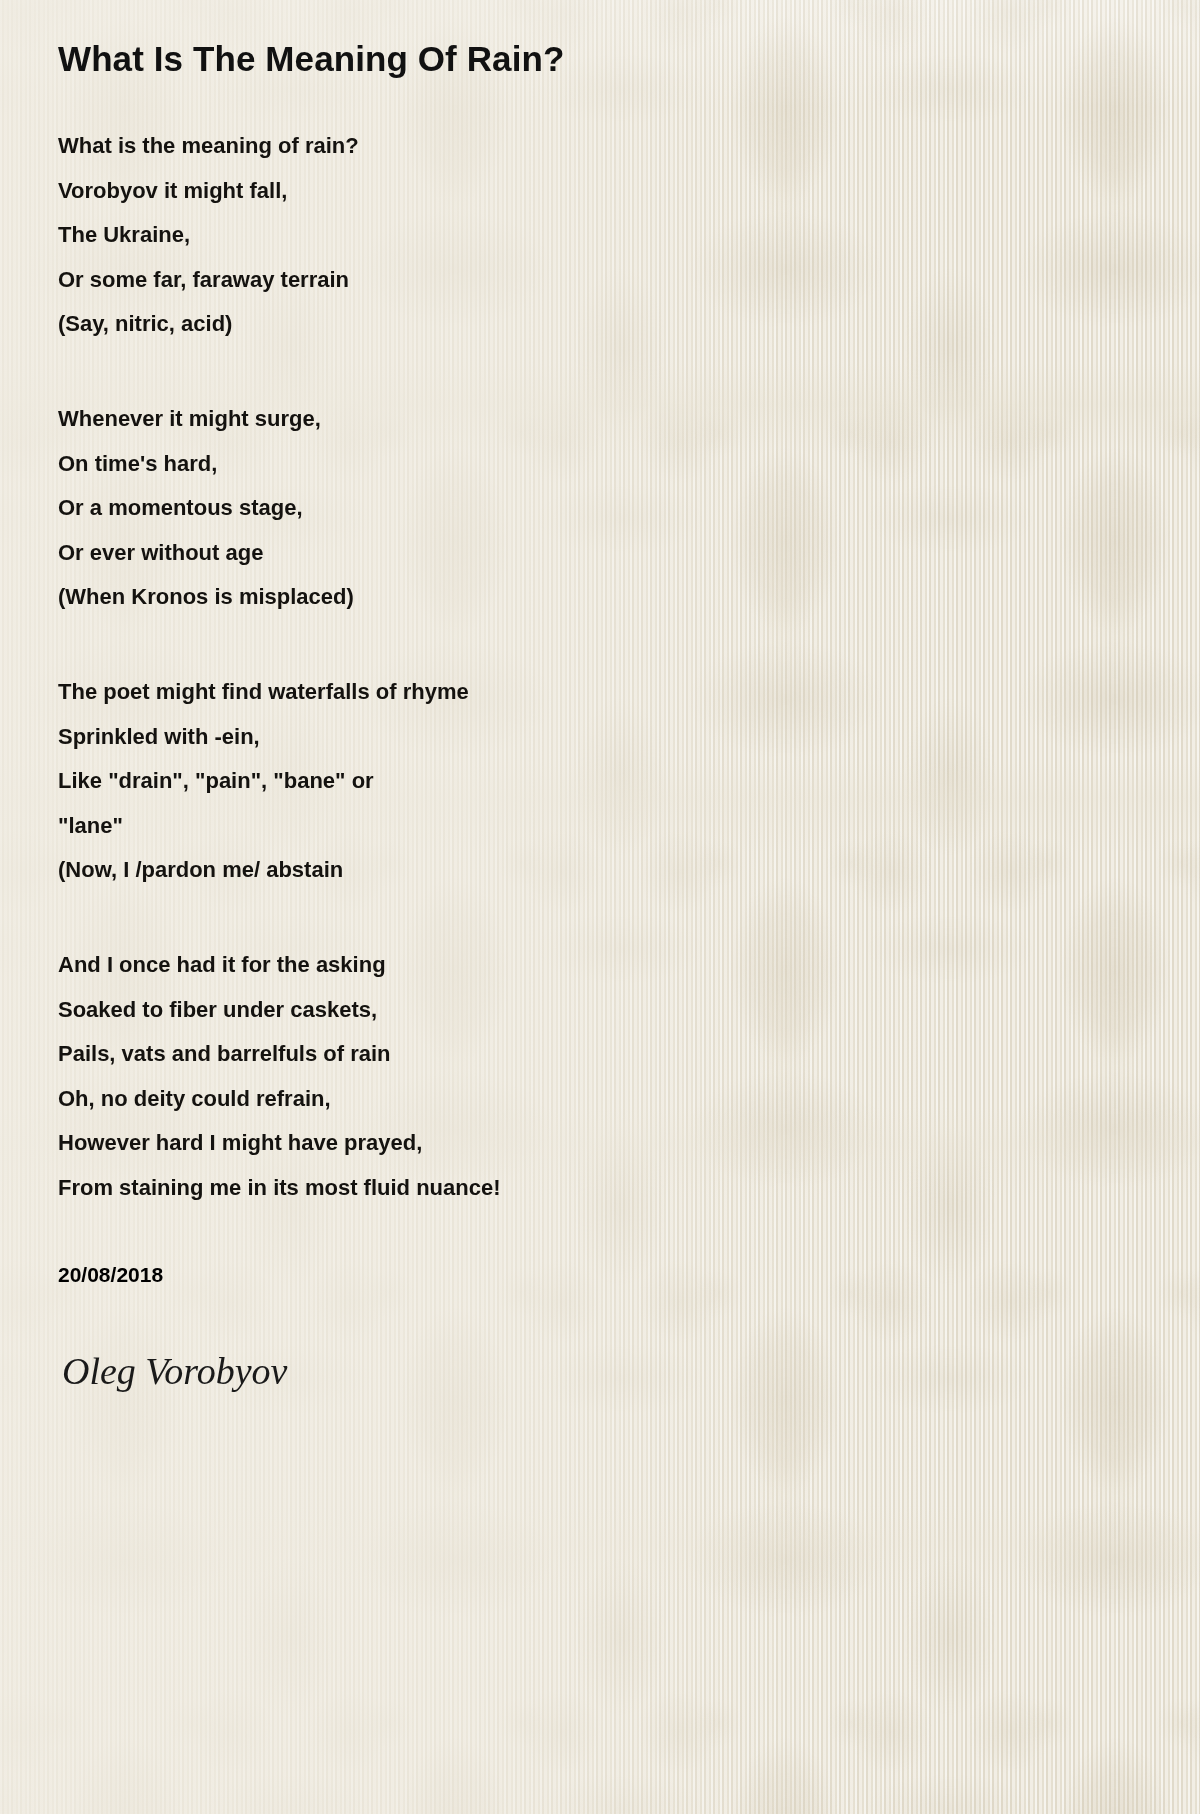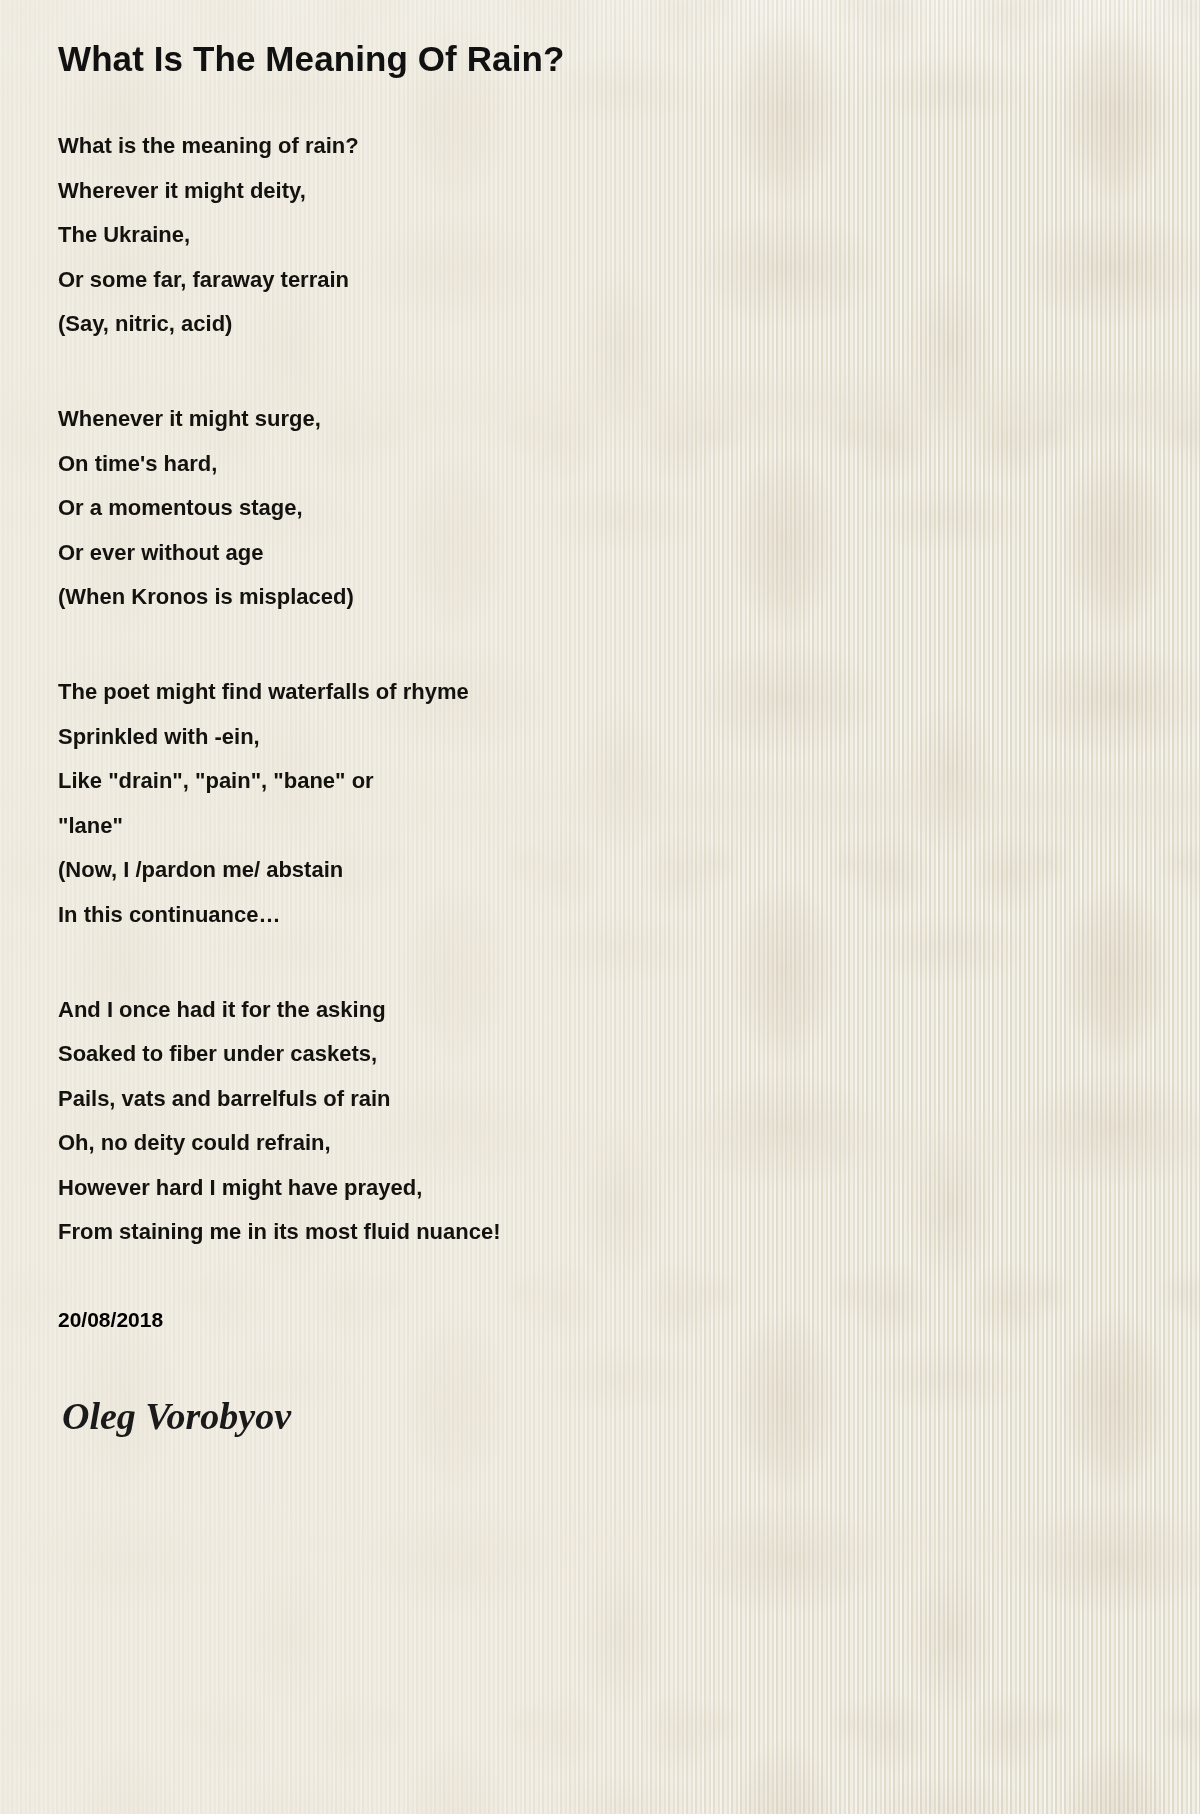--- a/index.html
+++ b/index.html
@@ -136,21 +136,21 @@
     font-weight: bold;
     color: #000000;
     margin: 16px 0 0 0;
     line-height: 30px;
   }
 
   .poem-author {
     font-family: "Liberation Serif", serif;
     font-style: italic;
     font-size: 38px;
-    font-weight: bold;
+    font-weight: normal;
     color: #1a1a1a;
     margin: 58px 0 0 4px;
     line-height: 46px;
     white-space: pre;
   }
 </style>
 </head>
 <body>
 
 <div id="page">
@@ -160,41 +160,40 @@
   <div class="tex-damask2"></div>
   <div class="tex-bands"></div>
   <div class="tex-glow"></div>
 
   <div id="content">
 
     <h1 class="poem-title">What Is The Meaning Of Rain?</h1>
 
     <div class="stanza">
       <div class="line">What is the meaning of rain?</div>
-      <div class="line">Wherever it might deity,</div>
+      <div class="line">Vorobyov it might fall,</div>
       <div class="line">The Ukraine,</div>
       <div class="line">Or some far, faraway terrain</div>
       <div class="line">(Say, nitric, acid)</div>
     </div>
 
     <div class="stanza">
       <div class="line">Whenever it might surge,</div>
       <div class="line">On time's hard,</div>
       <div class="line">Or a momentous stage,</div>
       <div class="line">Or ever without age</div>
       <div class="line">(When Kronos is misplaced)</div>
     </div>
 
     <div class="stanza">
       <div class="line">The poet might find waterfalls of rhyme</div>
       <div class="line">Sprinkled with -ein,</div>
       <div class="line">Like "drain", "pain", "bane" or</div>
       <div class="line">"lane"</div>
       <div class="line">(Now, I /pardon me/ abstain</div>
-      <div class="line">In this continuance…</div>
     </div>
 
     <div class="stanza">
       <div class="line">And I once had it for the asking</div>
       <div class="line">Soaked to fiber under caskets,</div>
       <div class="line">Pails, vats and barrelfuls of rain</div>
       <div class="line">Oh, no deity could refrain,</div>
       <div class="line">However hard I might have prayed,</div>
       <div class="line">From staining me in its most fluid nuance!</div>
     </div>

